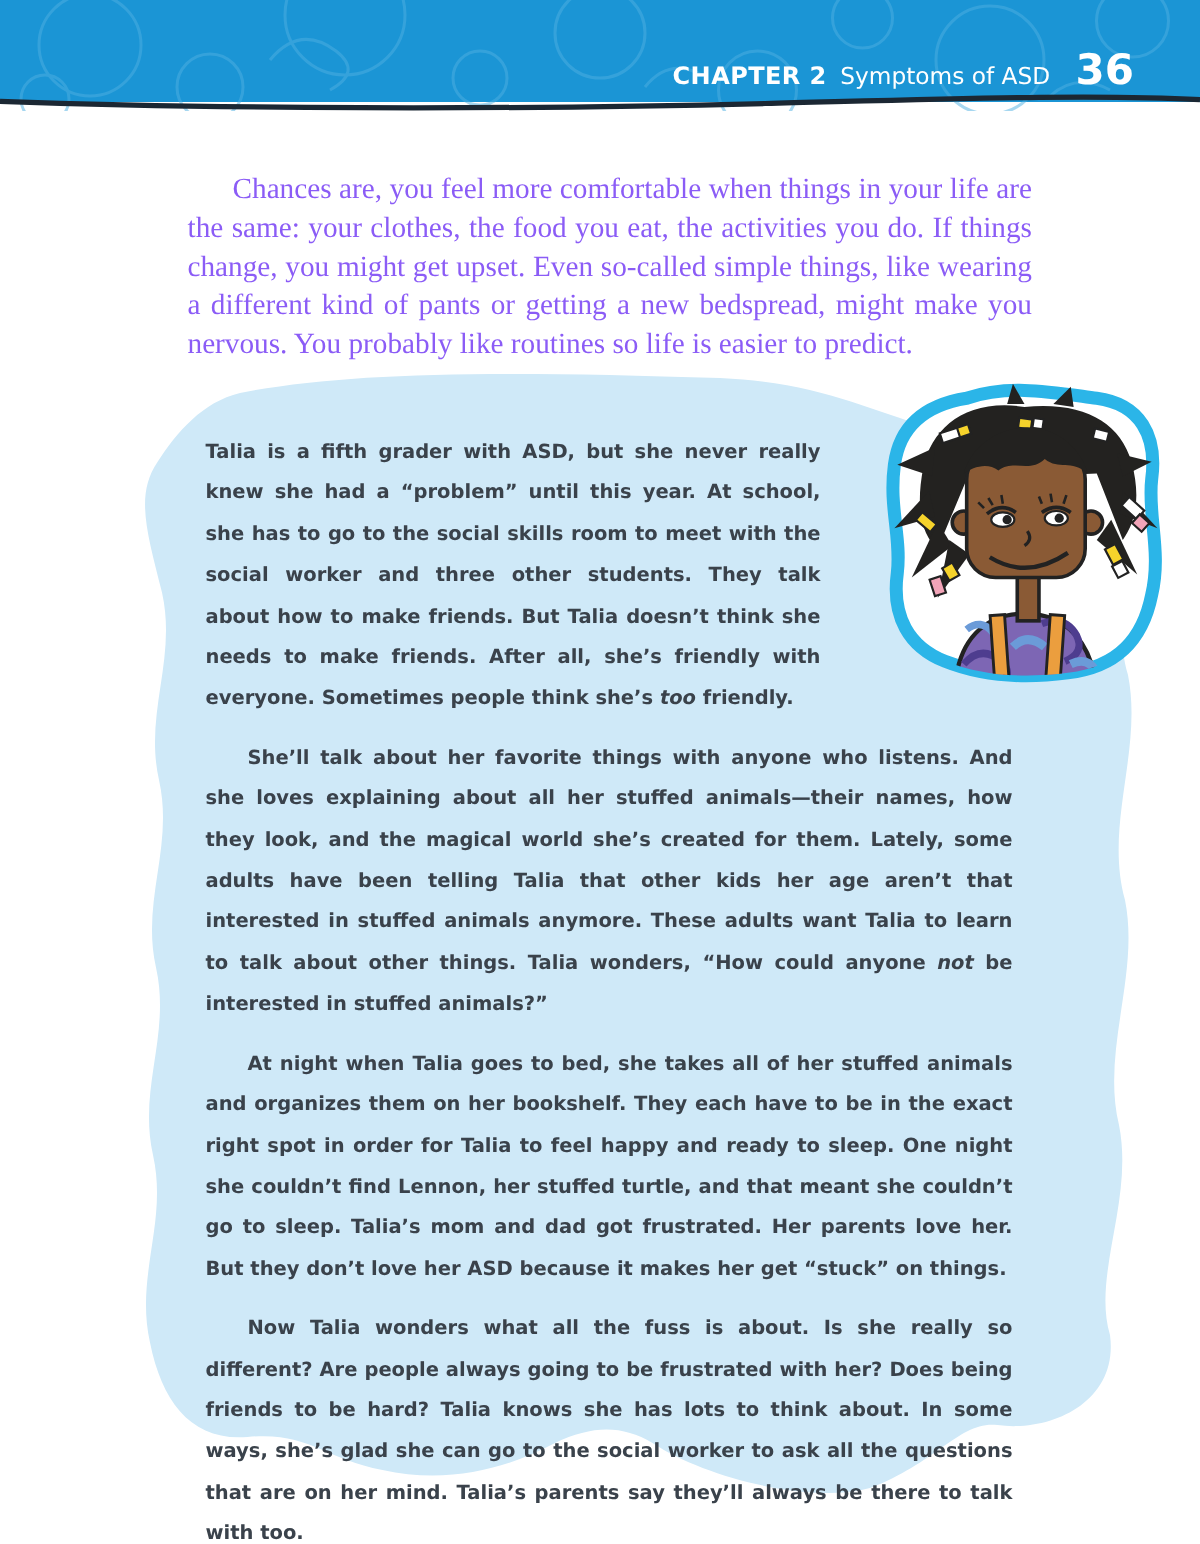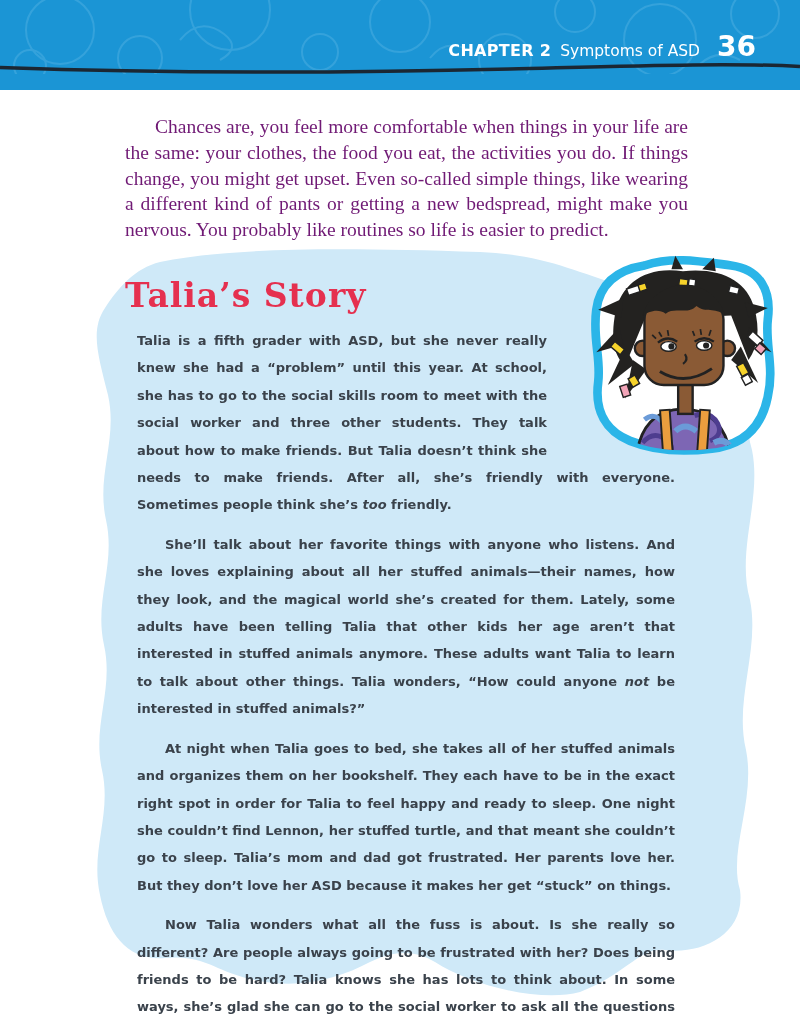--- a/index.html
+++ b/index.html
@@ -5,37 +5,37 @@
   html,body{margin:0;padding:0;background:#ffffff;}
   .page{
     position:relative;
     width:800px;height:1029px;
     background:#ffffff;
     overflow:hidden;
     font-family:"DejaVu Sans",sans-serif;
   }
   
   .header-band{
-    position:absolute;left:0;top:0;width:800px;height:90px;
+    position:absolute;left:0;top:0;width:800px;height:68px;
     background:#1b95d5;
   }
   .header-band svg{position:absolute;left:0;top:0;}
   .header-text{
     position:absolute;top:30px;right:44px;
     display:flex;align-items:baseline;gap:9px;
     color:#ffffff;white-space:nowrap;
   }
   .chapter-label{font:bold 16px "DejaVu Sans",sans-serif;letter-spacing:.3px;}
   .chapter-title{font:15.5px "DejaVu Sans",sans-serif;}
   .page-number{font:bold 28px "DejaVu Sans",sans-serif;margin-left:8px;}
   
   .intro{
     position:absolute;left:125px;top:114px;width:563px;
     font-family:"Liberation Serif","DejaVu Serif",serif;
-    font-size:19.5px;line-height:25.8px;color:#701a75;
+    font-size:19.5px;line-height:25.8px;color:#8b5cf6;
     text-align:justify;text-indent:30px;margin:0;
   }
   
   .blob-layer{position:absolute;left:0;top:0;width:800px;height:1029px;pointer-events:none;}
   
   .story{
     position:absolute;left:125px;top:276px;width:562px;
   }
   .story-title{
     margin:0 0 8px 0;
@@ -196,20 +196,19 @@
             <path d="M112,87 l-2,-5 M119,86 l-1,-6 M127,87 l2,-6" stroke="#222222" stroke-width="1.8"></path>
           </g>
 
           <path d="M102,106 q4,6 -2,10" fill="none" stroke="#222222" stroke-width="2.2"></path>
 
           <path d="M76,124 Q102,140 130,121" fill="none" stroke="#222222" stroke-width="3"></path>
         </g>
       </svg>
     </div>
 
-    <h2 class="story-title">Talia’s Story</h2>
     <p>Talia is a fifth grader with ASD, but she never really knew she had a “problem” until this year. At school, she has to go to the social skills room to meet with the social worker and three other students. They talk about how to make friends. But Talia doesn’t think she needs to make friends. After all, she’s friendly with everyone. Sometimes people think she’s <i>too</i> friendly.</p>
     <p class="indent">She’ll talk about her favorite things with anyone who listens. And she loves explaining about all her stuffed animals—their names, how they look, and the magical world she’s created for them. Lately, some adults have been telling Talia that other kids her age aren’t that interested in stuffed animals anymore. These adults want Talia to learn to talk about other things. Talia wonders, “How could anyone <i>not</i> be interested in stuffed animals?”</p>
     <p class="indent">At night when Talia goes to bed, she takes all of her stuffed animals and organizes them on her bookshelf. They each have to be in the exact right spot in order for Talia to feel happy and ready to sleep. One night she couldn’t find Lennon, her stuffed turtle, and that meant she couldn’t go to sleep. Talia’s mom and dad got frustrated. Her parents love her. But they don’t love her ASD because it makes her get “stuck” on things.</p>
     <p class="indent">Now Talia wonders what all the fuss is about. Is she really so different? Are people always going to be frustrated with her? Does being friends  to be hard? Talia knows she has lots to think about. In some ways, she’s glad she can go to the social worker to ask all the questions that are on her mind. Talia’s parents say they’ll always be there to talk with too.</p>
   </div>
 
 </div>
 
 </body></html>

